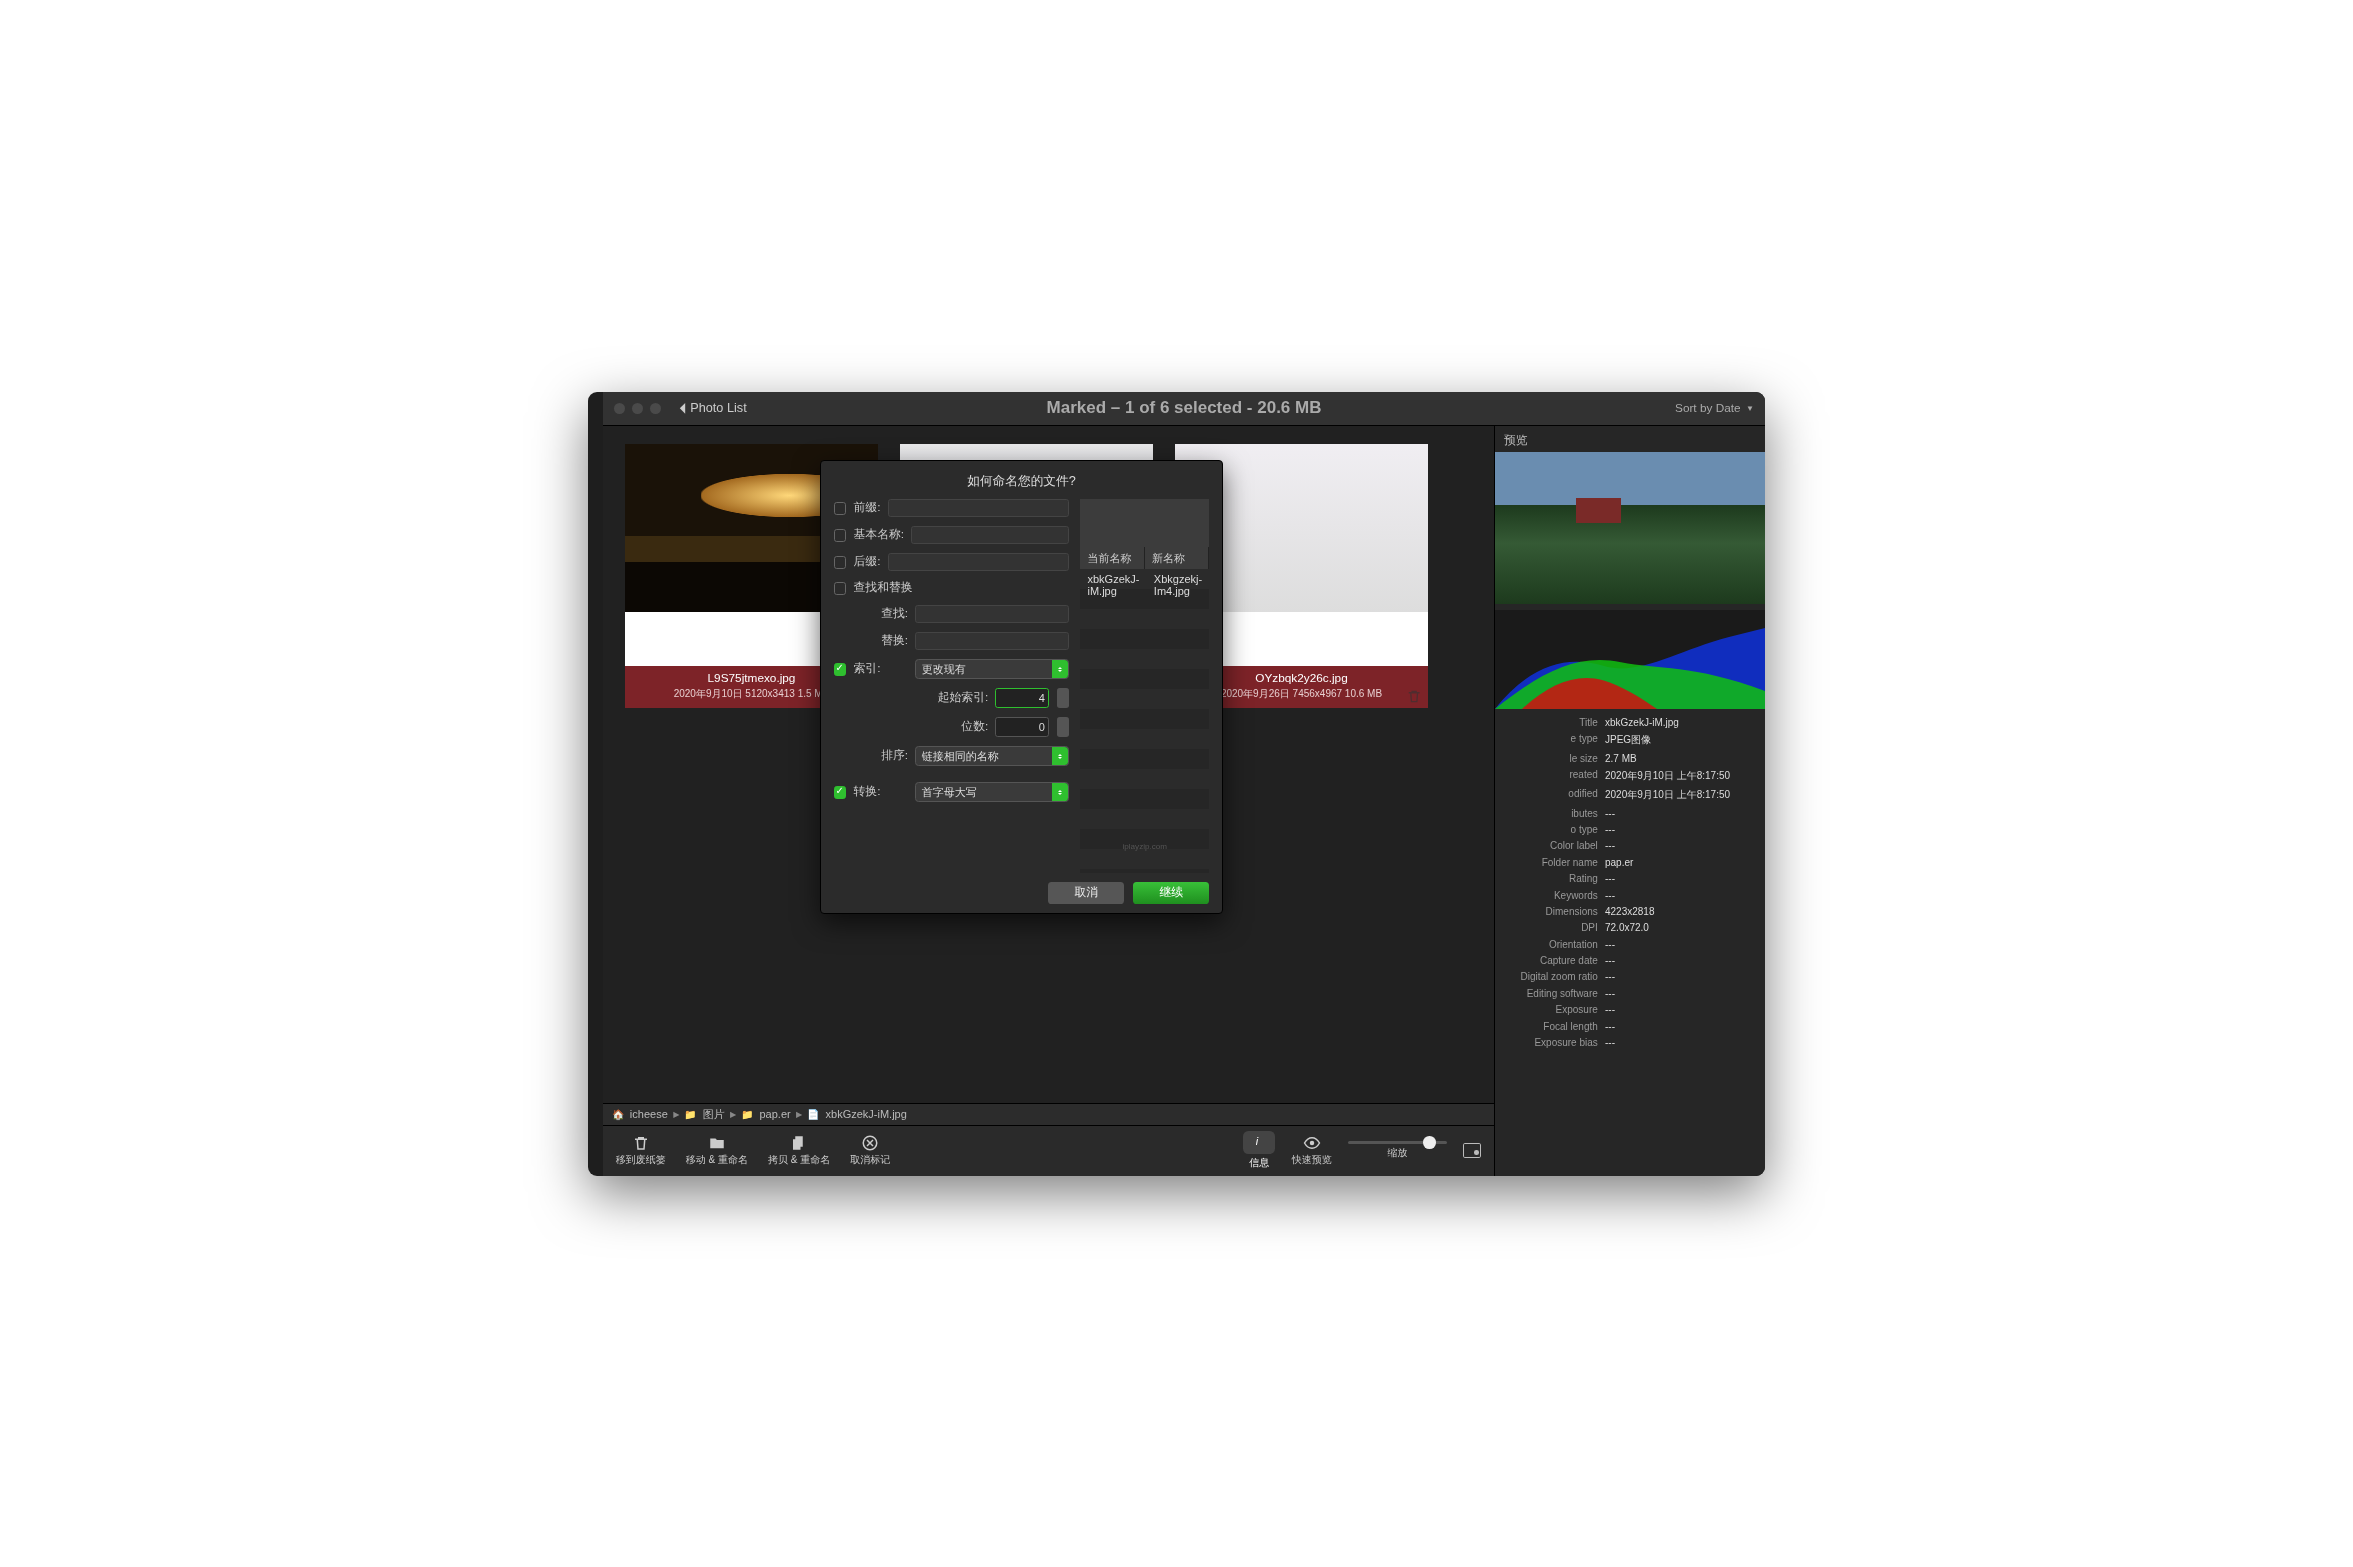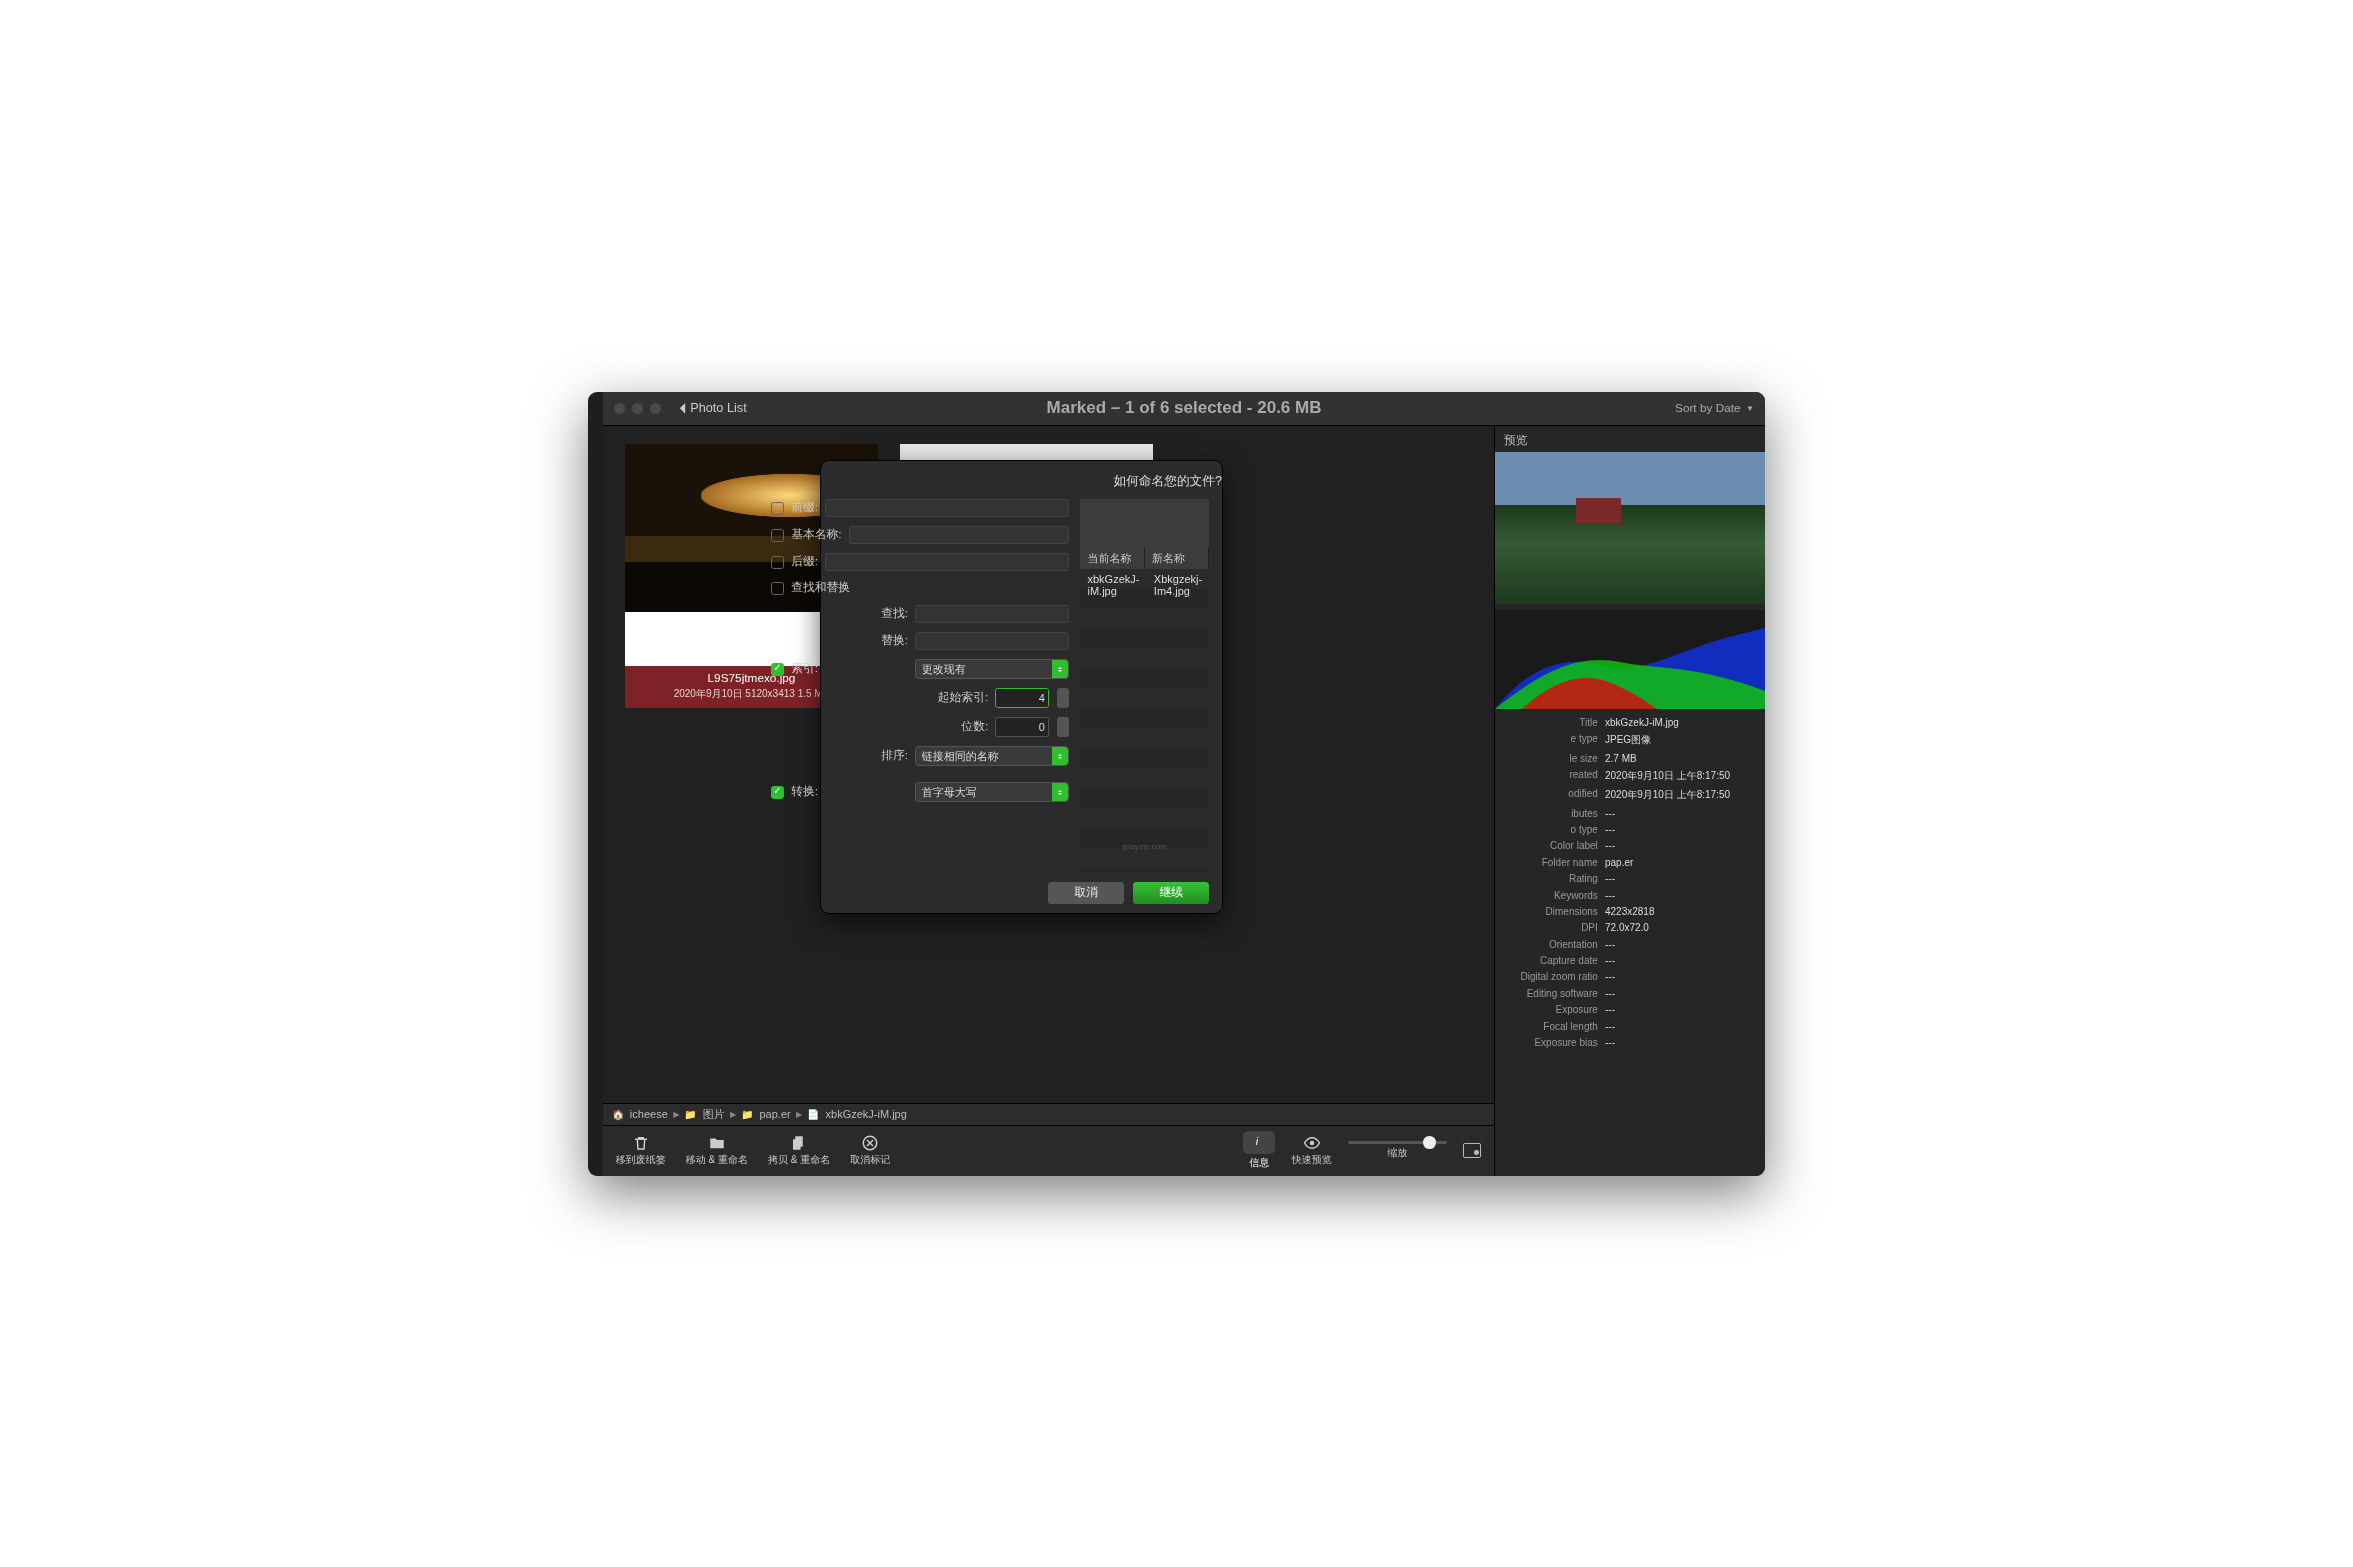--- a/index.html
+++ b/index.html
@@ -41,21 +41,21 @@
 .tool svg { width:20px; height:18px; fill:#ccc; }
 .tool-right { margin-left:auto; display:flex; align-items:center; gap:16.3px; }
 .tool-right .tool.active svg { fill:#fff; }
 .tool-right .tool.active { color:#fff; }
 .info-box { background:#444; border-radius:5.4px; padding:3.6px 9px; }
 .zoom-slider { width:99px; height:3.6px; background:#555; border-radius:1.8px; position:relative; }
 .zoom-slider .knob { position:absolute; right:11px; top:-4.5px; width:12.7px; height:12.7px; background:#eee; border-radius:50%; }
 .fit-icon { width:18px; height:14.5px; border:1.4px solid #bbb; border-radius:1.8px; position:relative; }
 .fit-icon::after{content:"";position:absolute;right:1.8px;bottom:1.8px;width:4.5px;height:4.5px;background:#bbb;border-radius:50%;}
 
-.overlay { position:absolute; top:34px; left:217px; right:271px; height:454px; background:#2b2b2b; border:0.9px solid #000; box-shadow:0 9px 27px rgba(0,0,0,.6); display:flex; flex-direction:column; border-radius:9px;align-items:flex-end; }
+.overlay { position:absolute; top:34px; left:217px; right:271px; height:454px; background:#2b2b2b; border:0.9px solid #000; box-shadow:0 9px 27px rgba(0,0,0,.6); display:flex; flex-direction:column; border-radius:4px; }
 .overlay h2 { color:#ddd; font-size:12.7px; font-weight:400; text-align:center; padding:12.7px 0 9px; }
 .overlay-body { flex:1; display:flex; padding:0 12.7px 9px; gap:11px; }
 .ov-left { width:298px; display:flex; flex-direction:column; gap:9px; font-size:11.8px; color:#ccc; }
 .ov-row { display:flex; align-items:center; gap:7.2px; }
 .ov-row.indent { padding-left:25px; justify-content:flex-end; }
 .ov-label { flex:0 0 auto; }
 .ov-row .field { flex:1; height:18px; background:#333; border:0.9px solid #444; border-radius:2.7px; }
 .chk { width:12.7px; height:12.7px; border:0.9px solid #666; border-radius:2.7px; display:inline-block; flex:0 0 12.7px; }
 .chk.on { background:#2fbf2f; border-color:#2fbf2f; position:relative; }
 .chk.on::after { content:"✓"; position:absolute; color:#fff; font-size:10px; left:0.9px; top:-1.8px; }
@@ -129,20 +129,31 @@
             <div class="card-img th3"></div>
   <div class="card-pad"></div>
   <div class="card-bar">
     <div class="card-name">xjV1Y7Kf4Mg.jpg</div>
     <div class="card-meta">2020年9月10日  4000x2250  1.1 MB</div>
     <div class="trash-corner"><svg viewBox="0 0 24 24">
                   <path d="M4 7h16M9 7V5h6v2m-8 0 1 13h8l1-13" stroke="#333" stroke-width="2" fill="none"></path>
                 </svg></div>
   </div>
           </div>
+          <div class="card">
+            <div class="card-img th4"></div>
+  <div class="card-pad"></div>
+  <div class="card-bar">
+    <div class="card-name">OYzbqk2y26c.jpg</div>
+    <div class="card-meta">2020年9月26日  7456x4967  10.6 MB</div>
+    <div class="trash-corner"><svg viewBox="0 0 24 24">
+                  <path d="M4 7h16M9 7V5h6v2m-8 0 1 13h8l1-13" stroke="#333" stroke-width="2" fill="none"></path>
+                </svg></div>
+  </div>
+          </div>
         </div>
 
       <div class="crumbs" id="crumbs">
           <span style="font-size: 10px;">🏠</span>
           <span>icheese</span>
           <span class="sep">▶</span>
           <span style="font-size: 10px;">📁</span>
           <span>图片</span>
           <span class="sep">▶</span>
           <span style="font-size: 10px;">📁</span>

